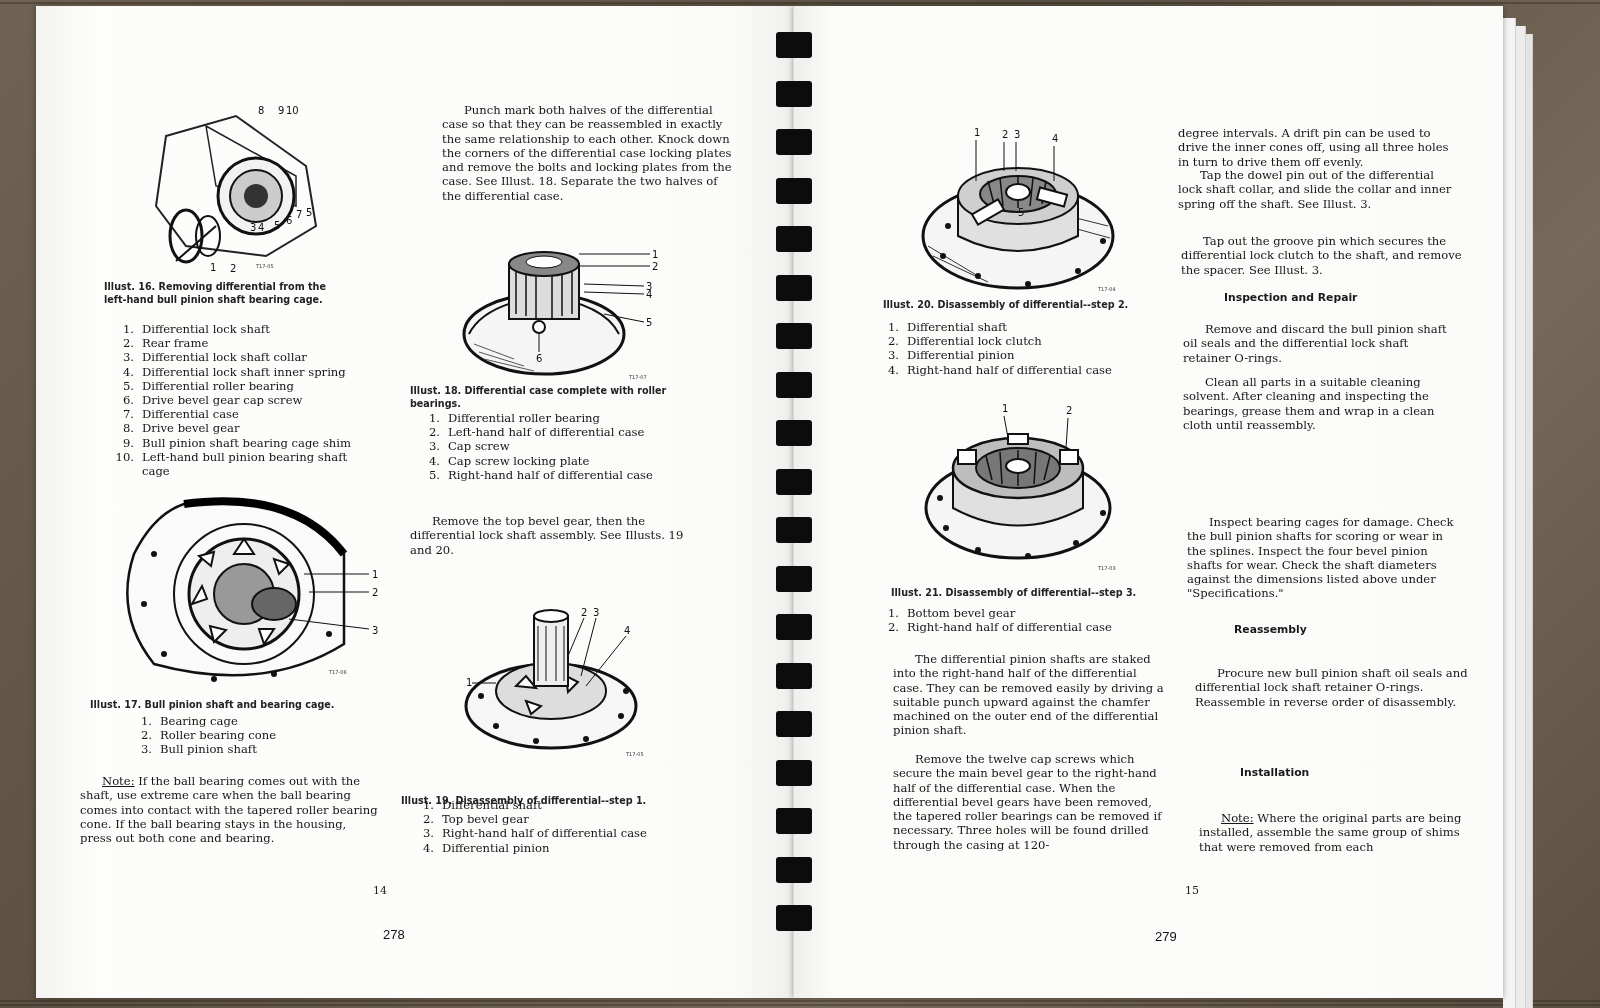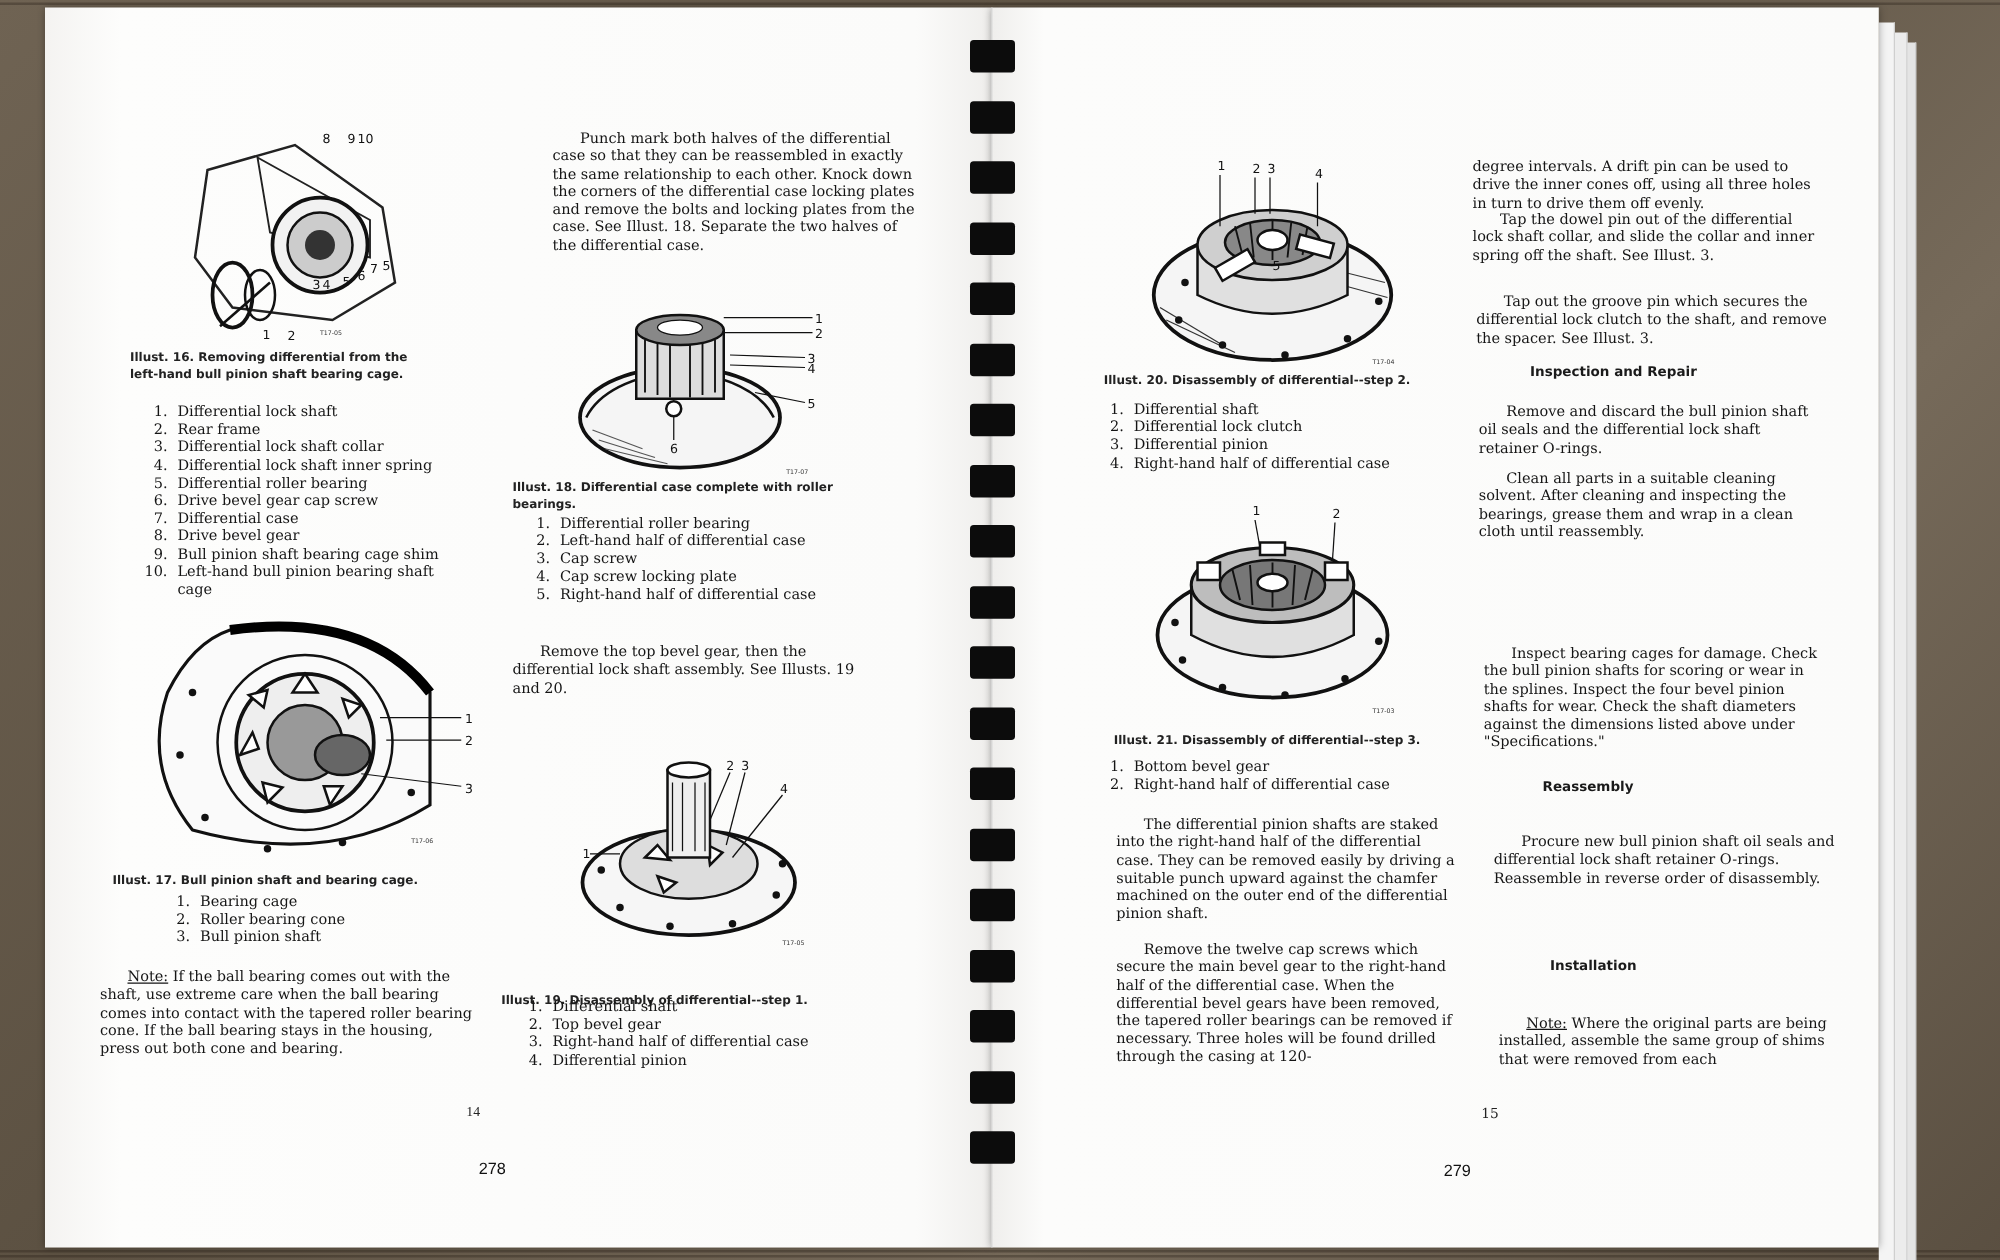--- a/index.html
+++ b/index.html
@@ -159,21 +159,21 @@
       </li>
     <li>
         <span class="num">3.</span>
         <span>Bull pinion shaft</span>
       </li>
   </ol>
   <div class="txt para" style="left:44px;top:768px;width:300px;">
     <span class="u">Note:</span><span> If the ball bearing comes out with the shaft, use extreme care when the ball bearing comes into contact with the tapered roller bearing cone. If the ball bearing stays in the housing, press out both cone and bearing.</span>
   </div>
 
-  <div class="pnum" style="left:337px;top:878px;font-family:Liberation Serif, serif;">14</div>
+  <div class="pnum" style="left:337px;top:878px;">14</div>
   <div class="pnum-big" style="left:347px;top:921px;">278</div>
 
   <div class="txt para" style="left:374px;top:97px;width:290px;margin-left:32px;">Punch mark both halves of the differential case so that they can be reassembled in exactly the same relationship to each other. Knock down the corners of the differential case locking plates and remove the bolts and locking plates from the case. See Illust. 18. Separate the two halves of the differential case.</div>
 
   <svg class="illus" style="left:418px;top:228px" width="210" height="150" viewBox="0 0 210 150">
     <ellipse cx="90" cy="100" rx="80" ry="40" fill="#f5f5f5" stroke="#111" stroke-width="3"></ellipse>
     <path d="M15 100 Q30 70 90 62 Q150 70 165 100" fill="none" stroke="#111" stroke-width="2"></path>
     <g stroke="#555" stroke-width="1">
         <line x1="20" y1="110" x2="60" y2="125"></line>
         <line x1="25" y1="118" x2="70" y2="132"></line>

